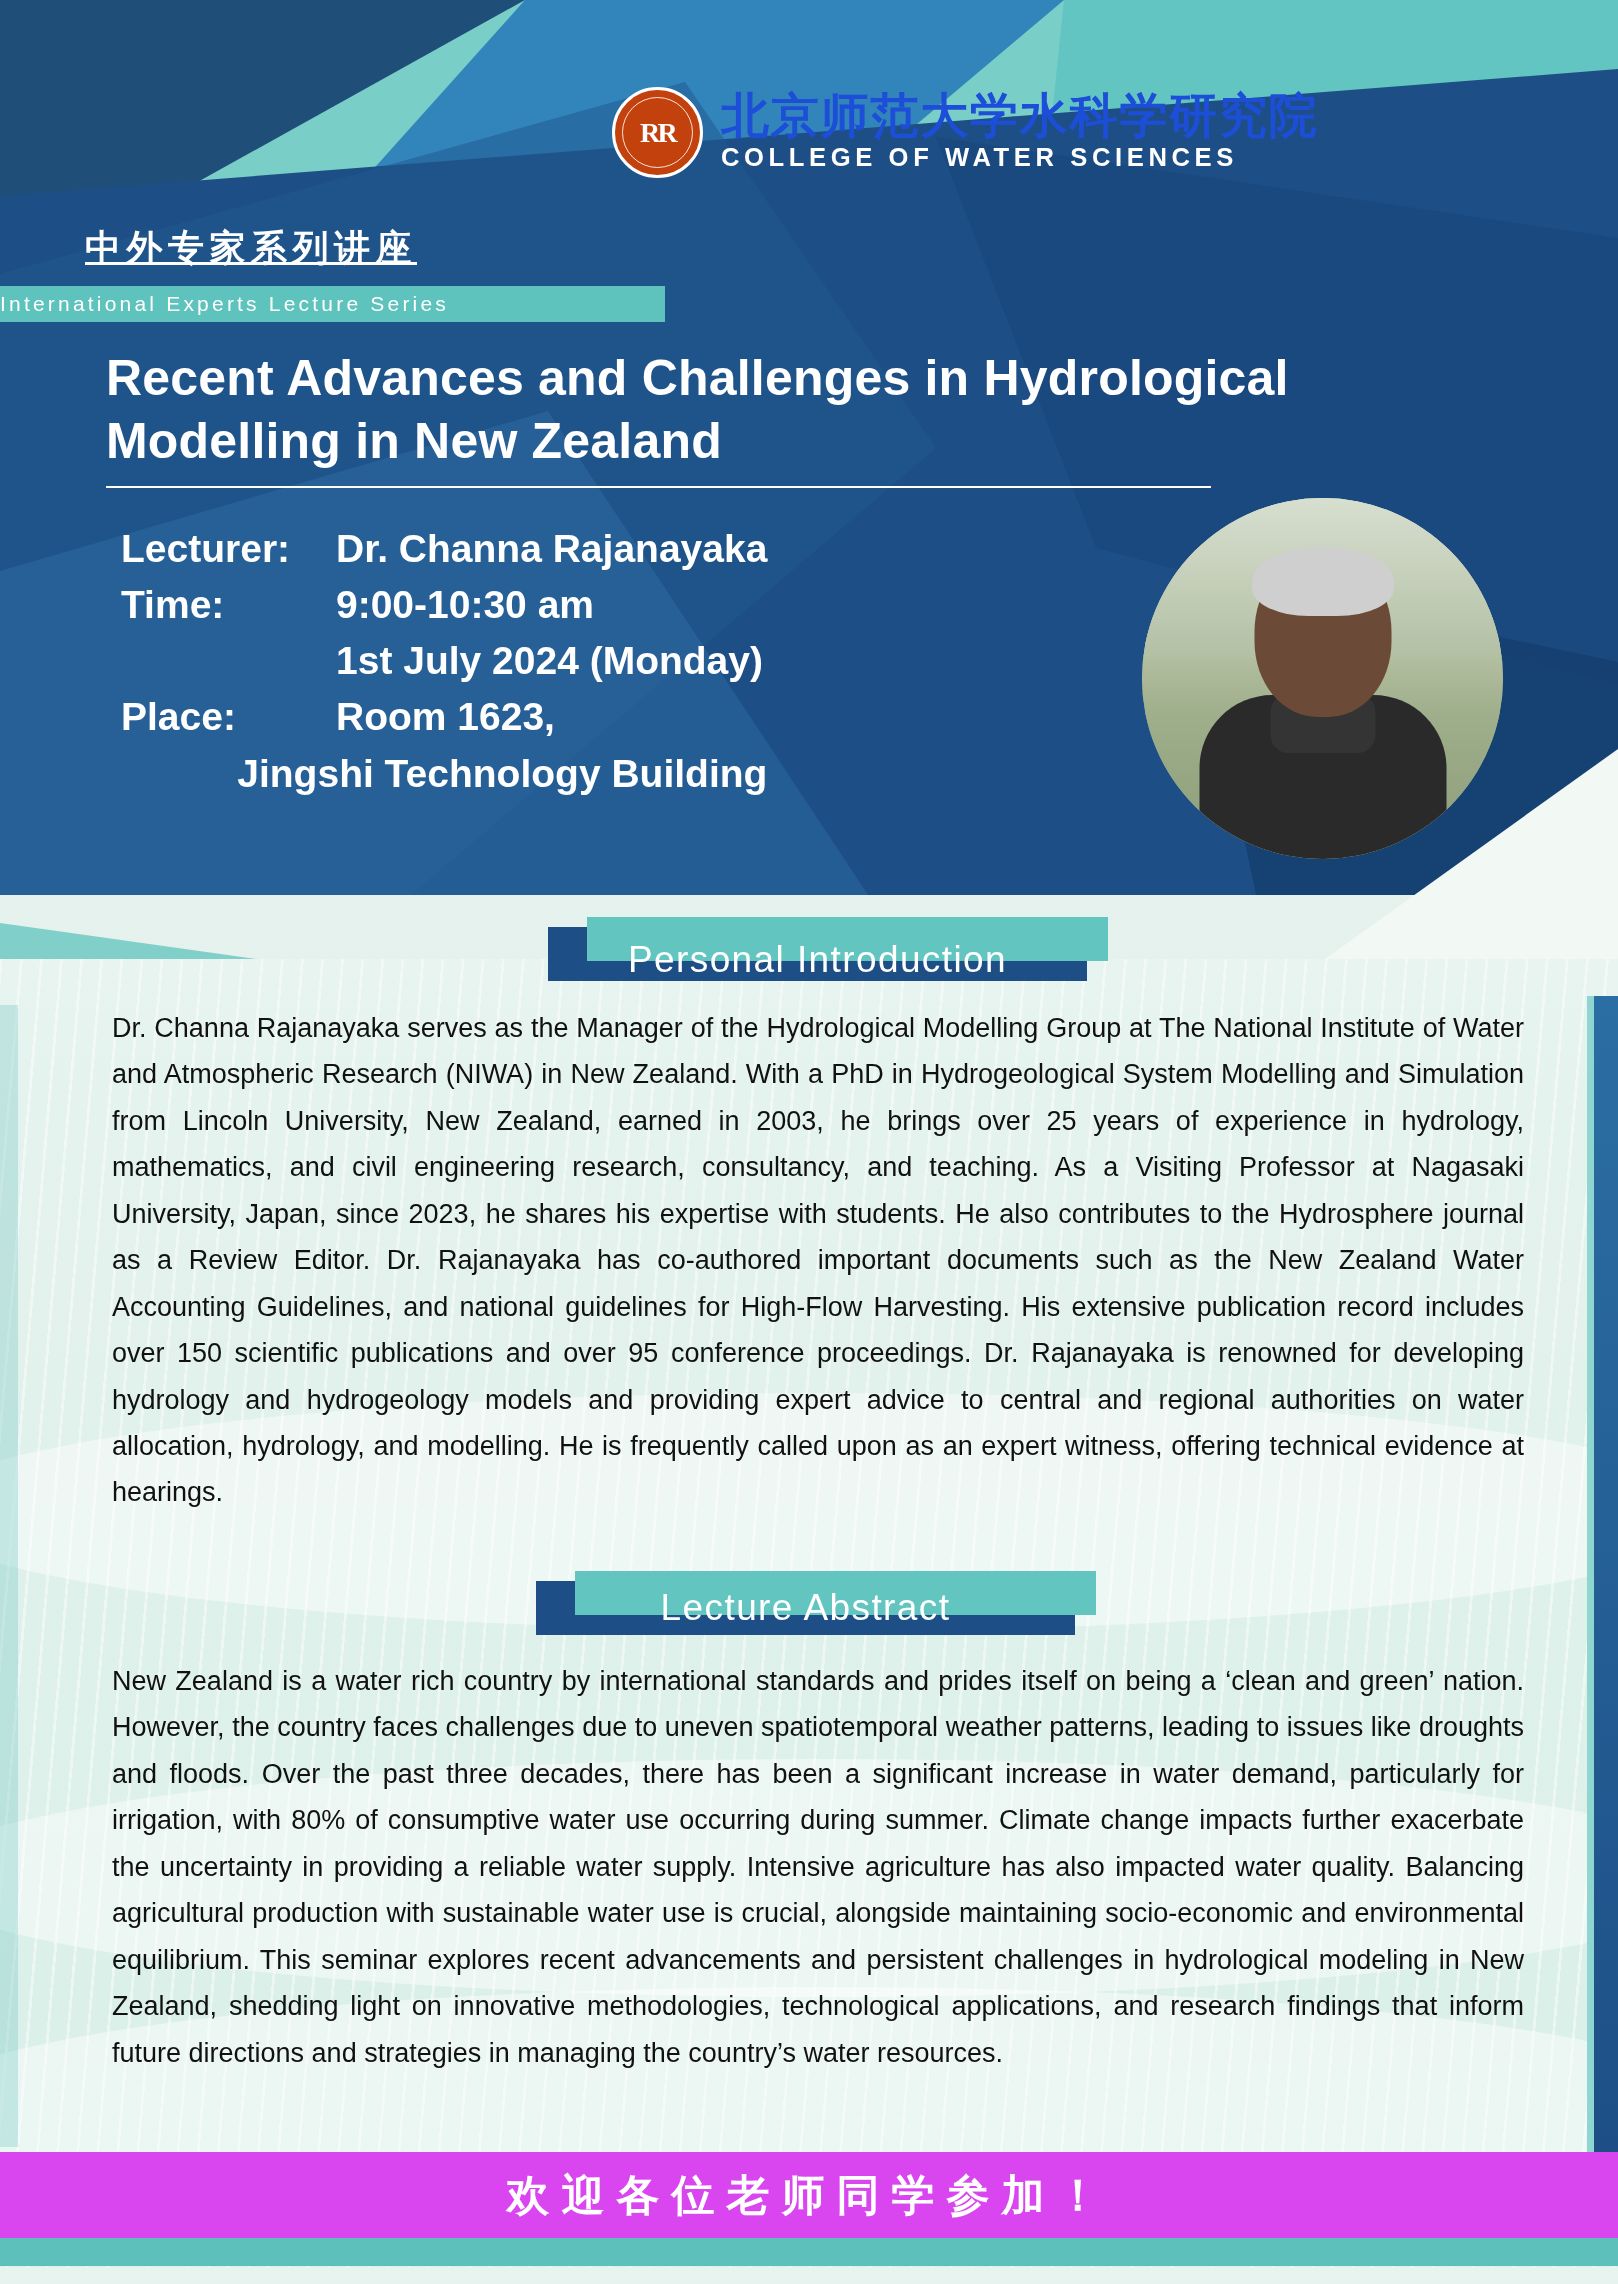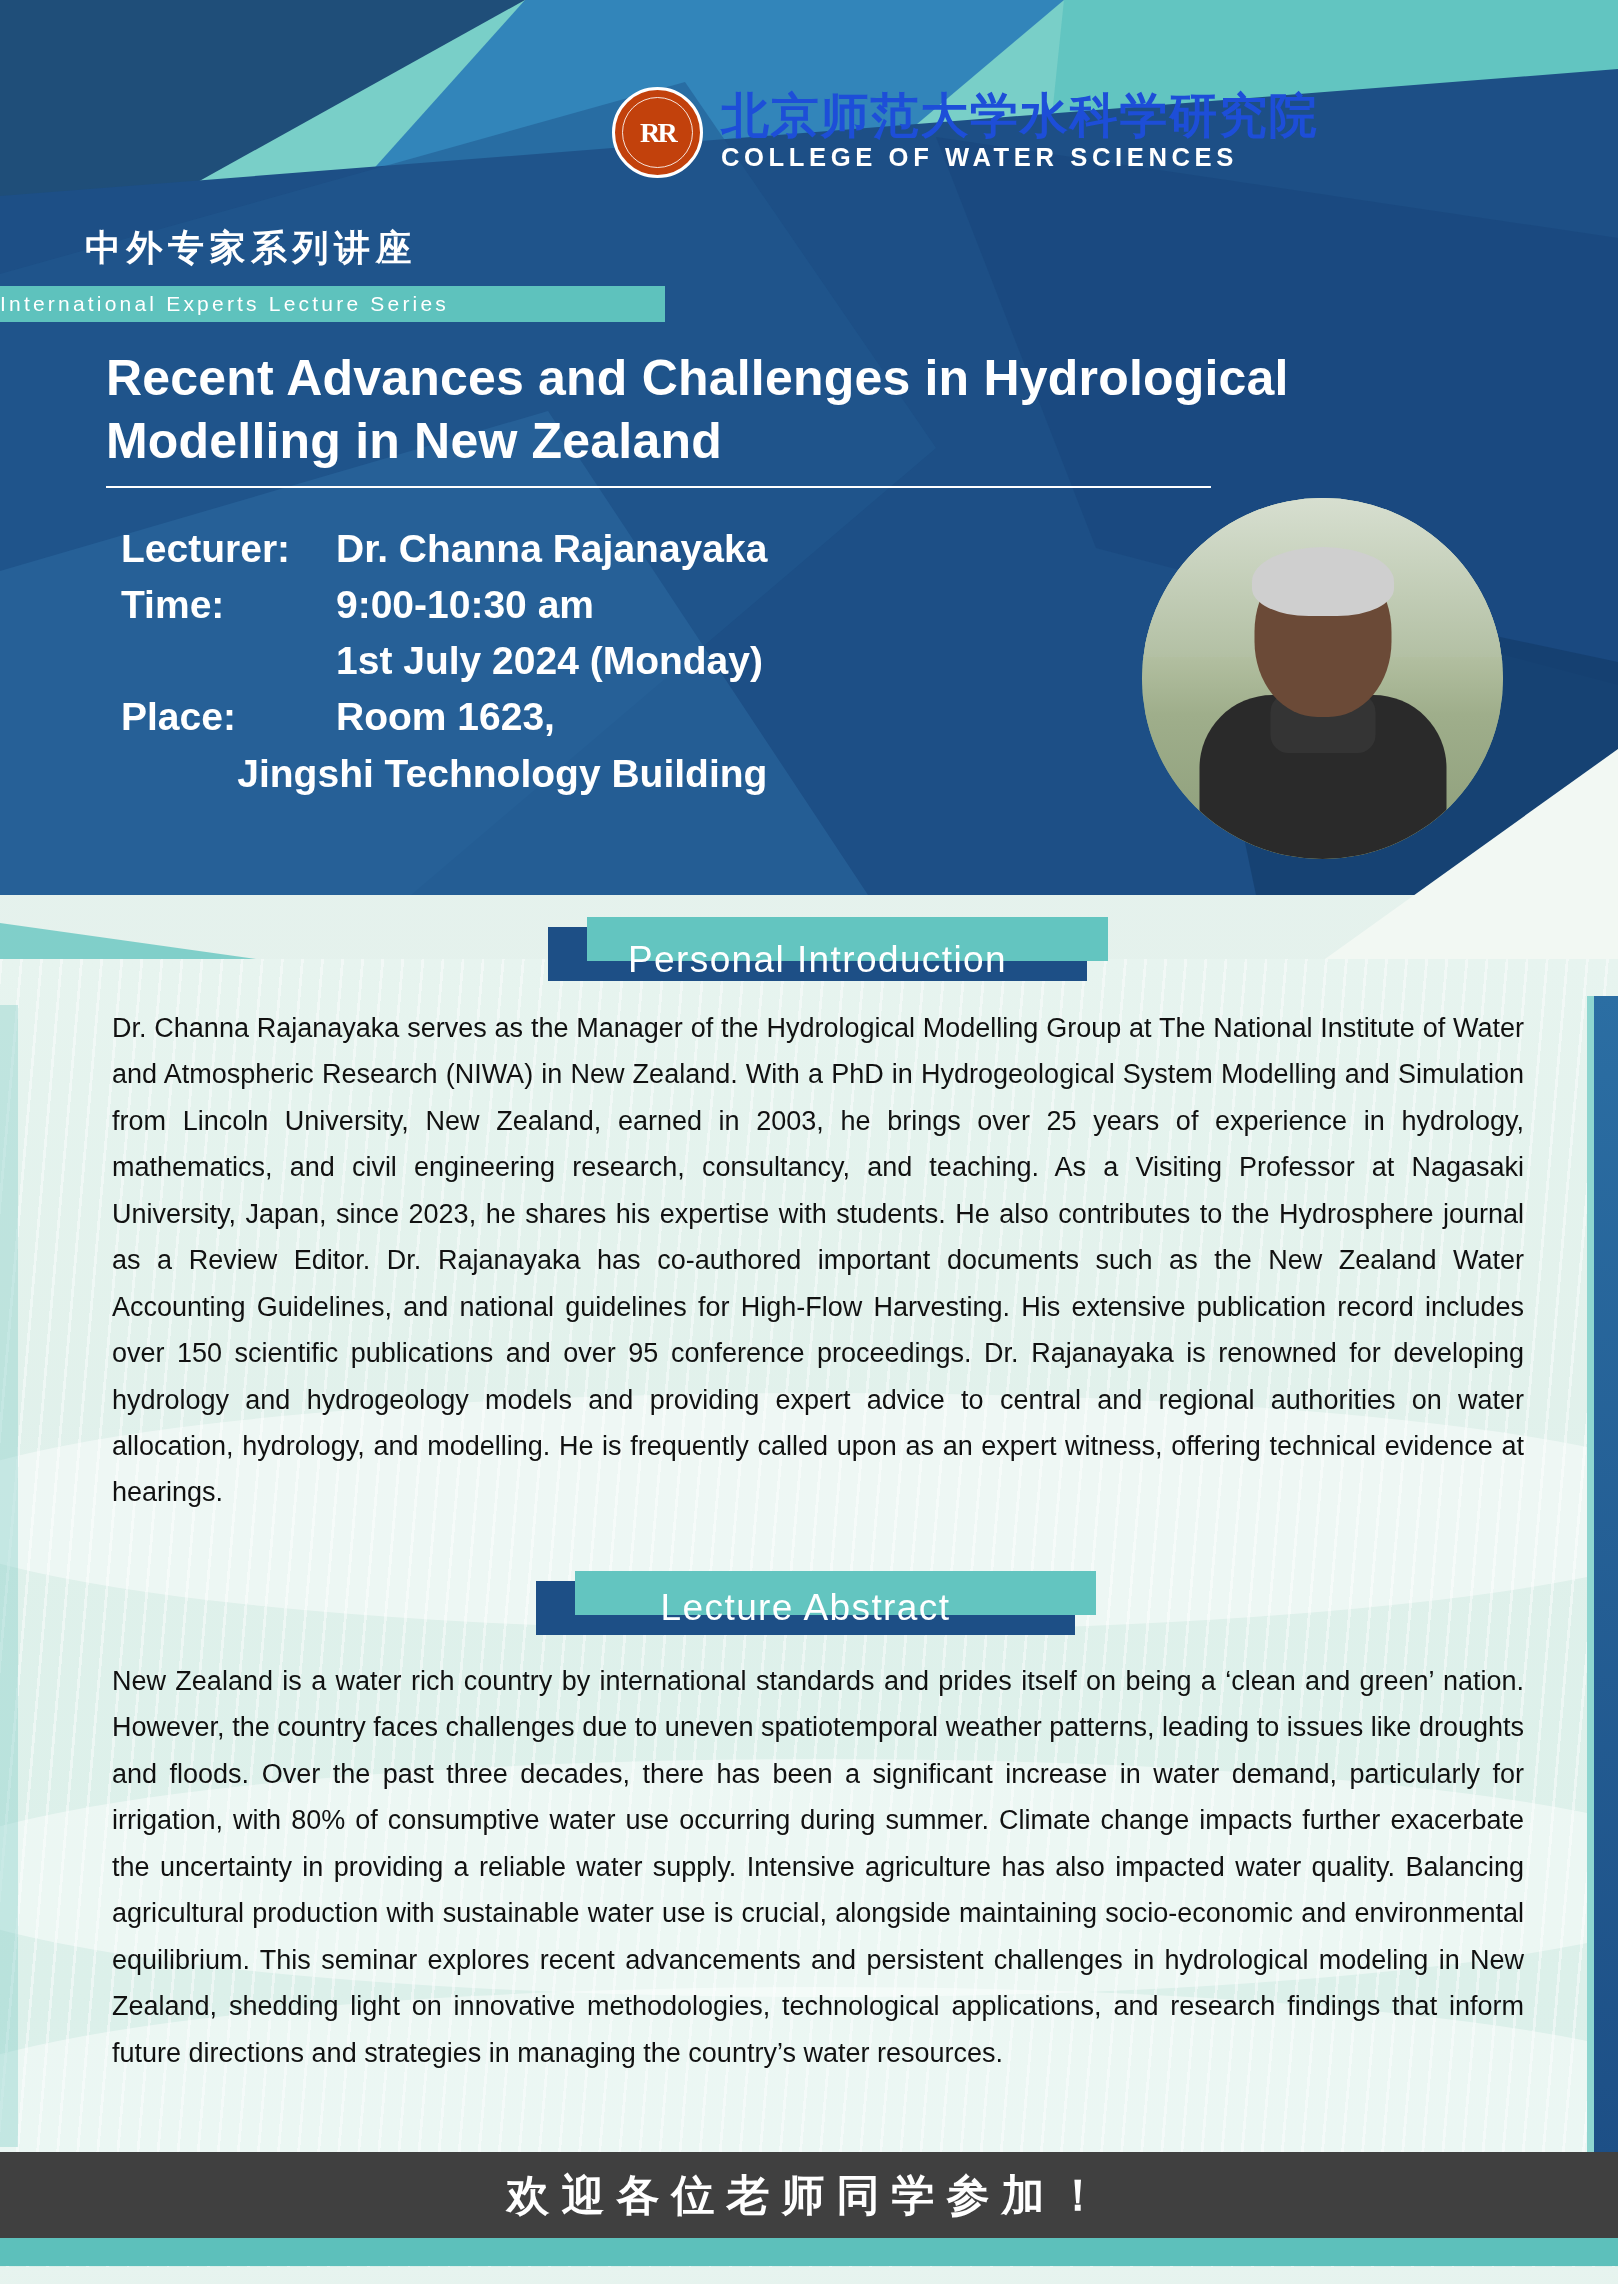--- a/index.html
+++ b/index.html
@@ -186,20 +186,21 @@
   }
 
   .series-cn {
     position: absolute;
     left: 85px;
     top: 224px;
     color: #ffffff;
     font-size: 36px;
     letter-spacing: 5.5px;
     font-weight: bold;
+    text-decoration: underline;
   }
   .series-en-band {
     position: absolute;
     left: 0;
     top: 286px;
     width: 665px;
     height: 36px;
     background: #5ec2bd;
     display: flex;
     align-items: center;
@@ -352,21 +353,21 @@
   #intro-text { left: 112px; top: 1005px; width: 1412px; }
   #abs-text   { left: 112px; top: 1658px; width: 1412px; }
 
   
   .welcome-band {
     position: absolute;
     left: 0;
     top: 2152px;
     width: 1618px;
     height: 87px;
-    background: #404040;
+    background: #d946ef;
     display: flex;
     align-items: center;
     justify-content: center;
   }
   .welcome-text {
     color: #ffffff;
     font-size: 43px;
     font-weight: bold;
     letter-spacing: 12px;
   }

